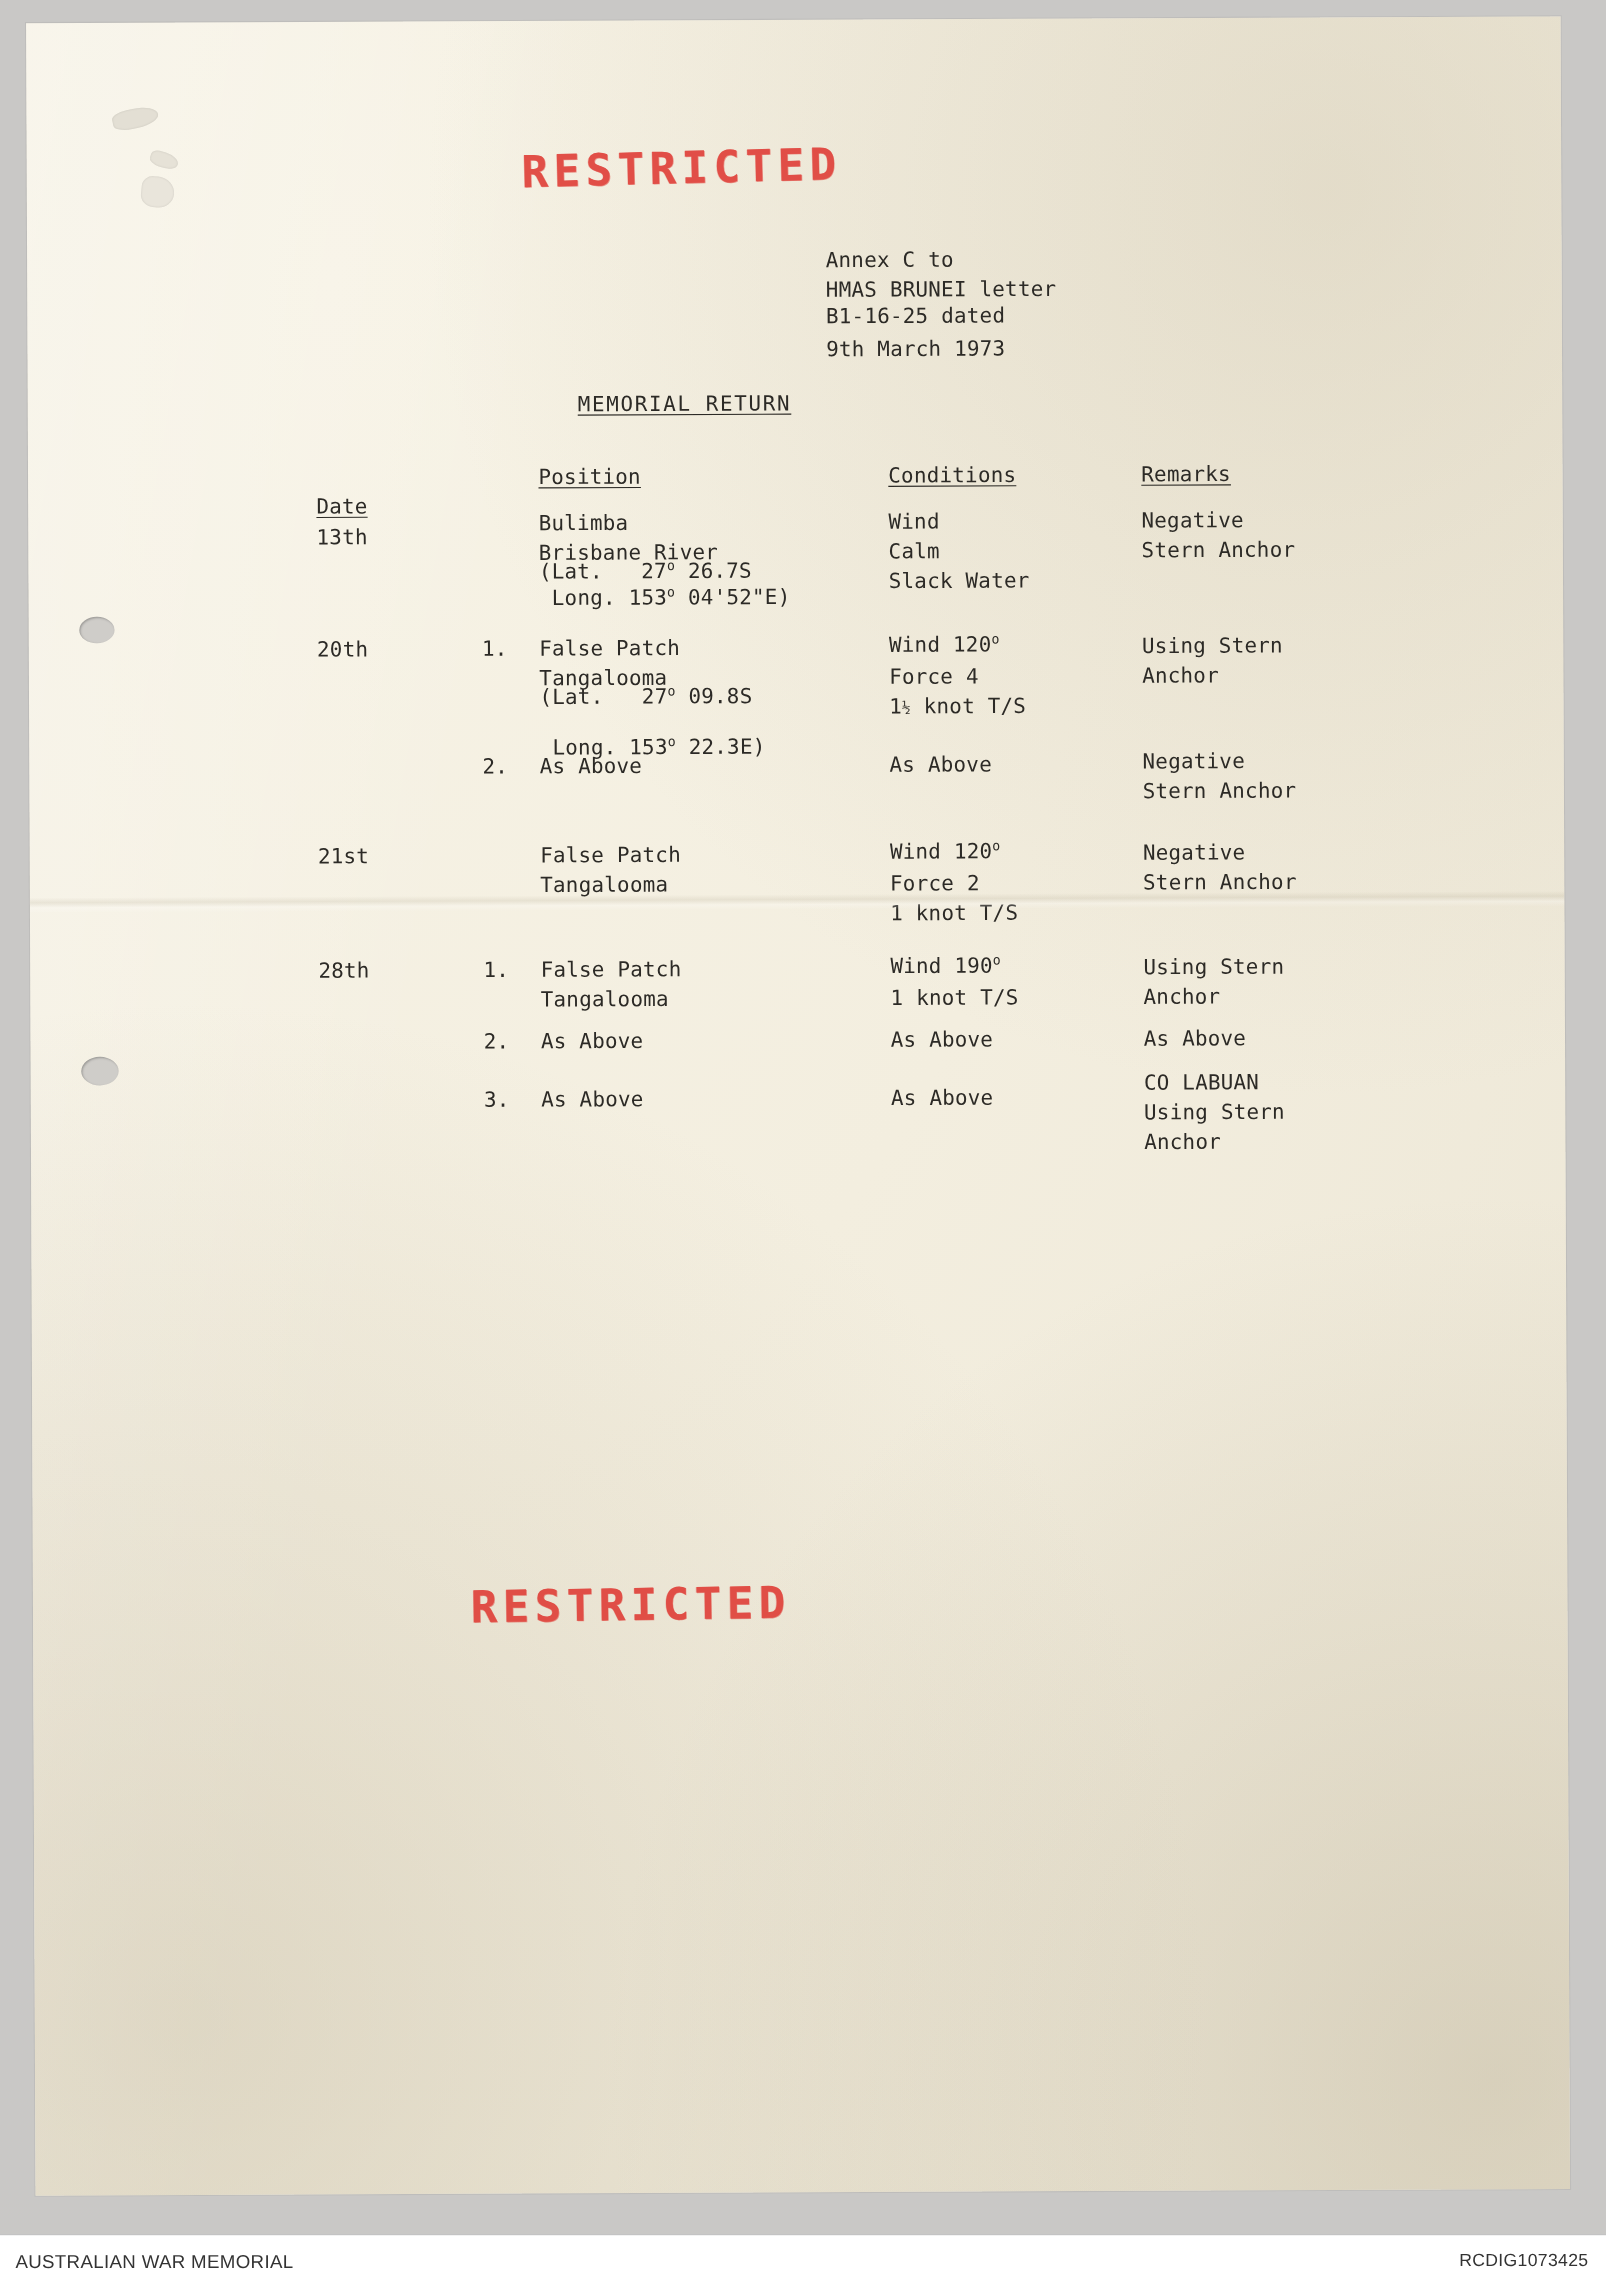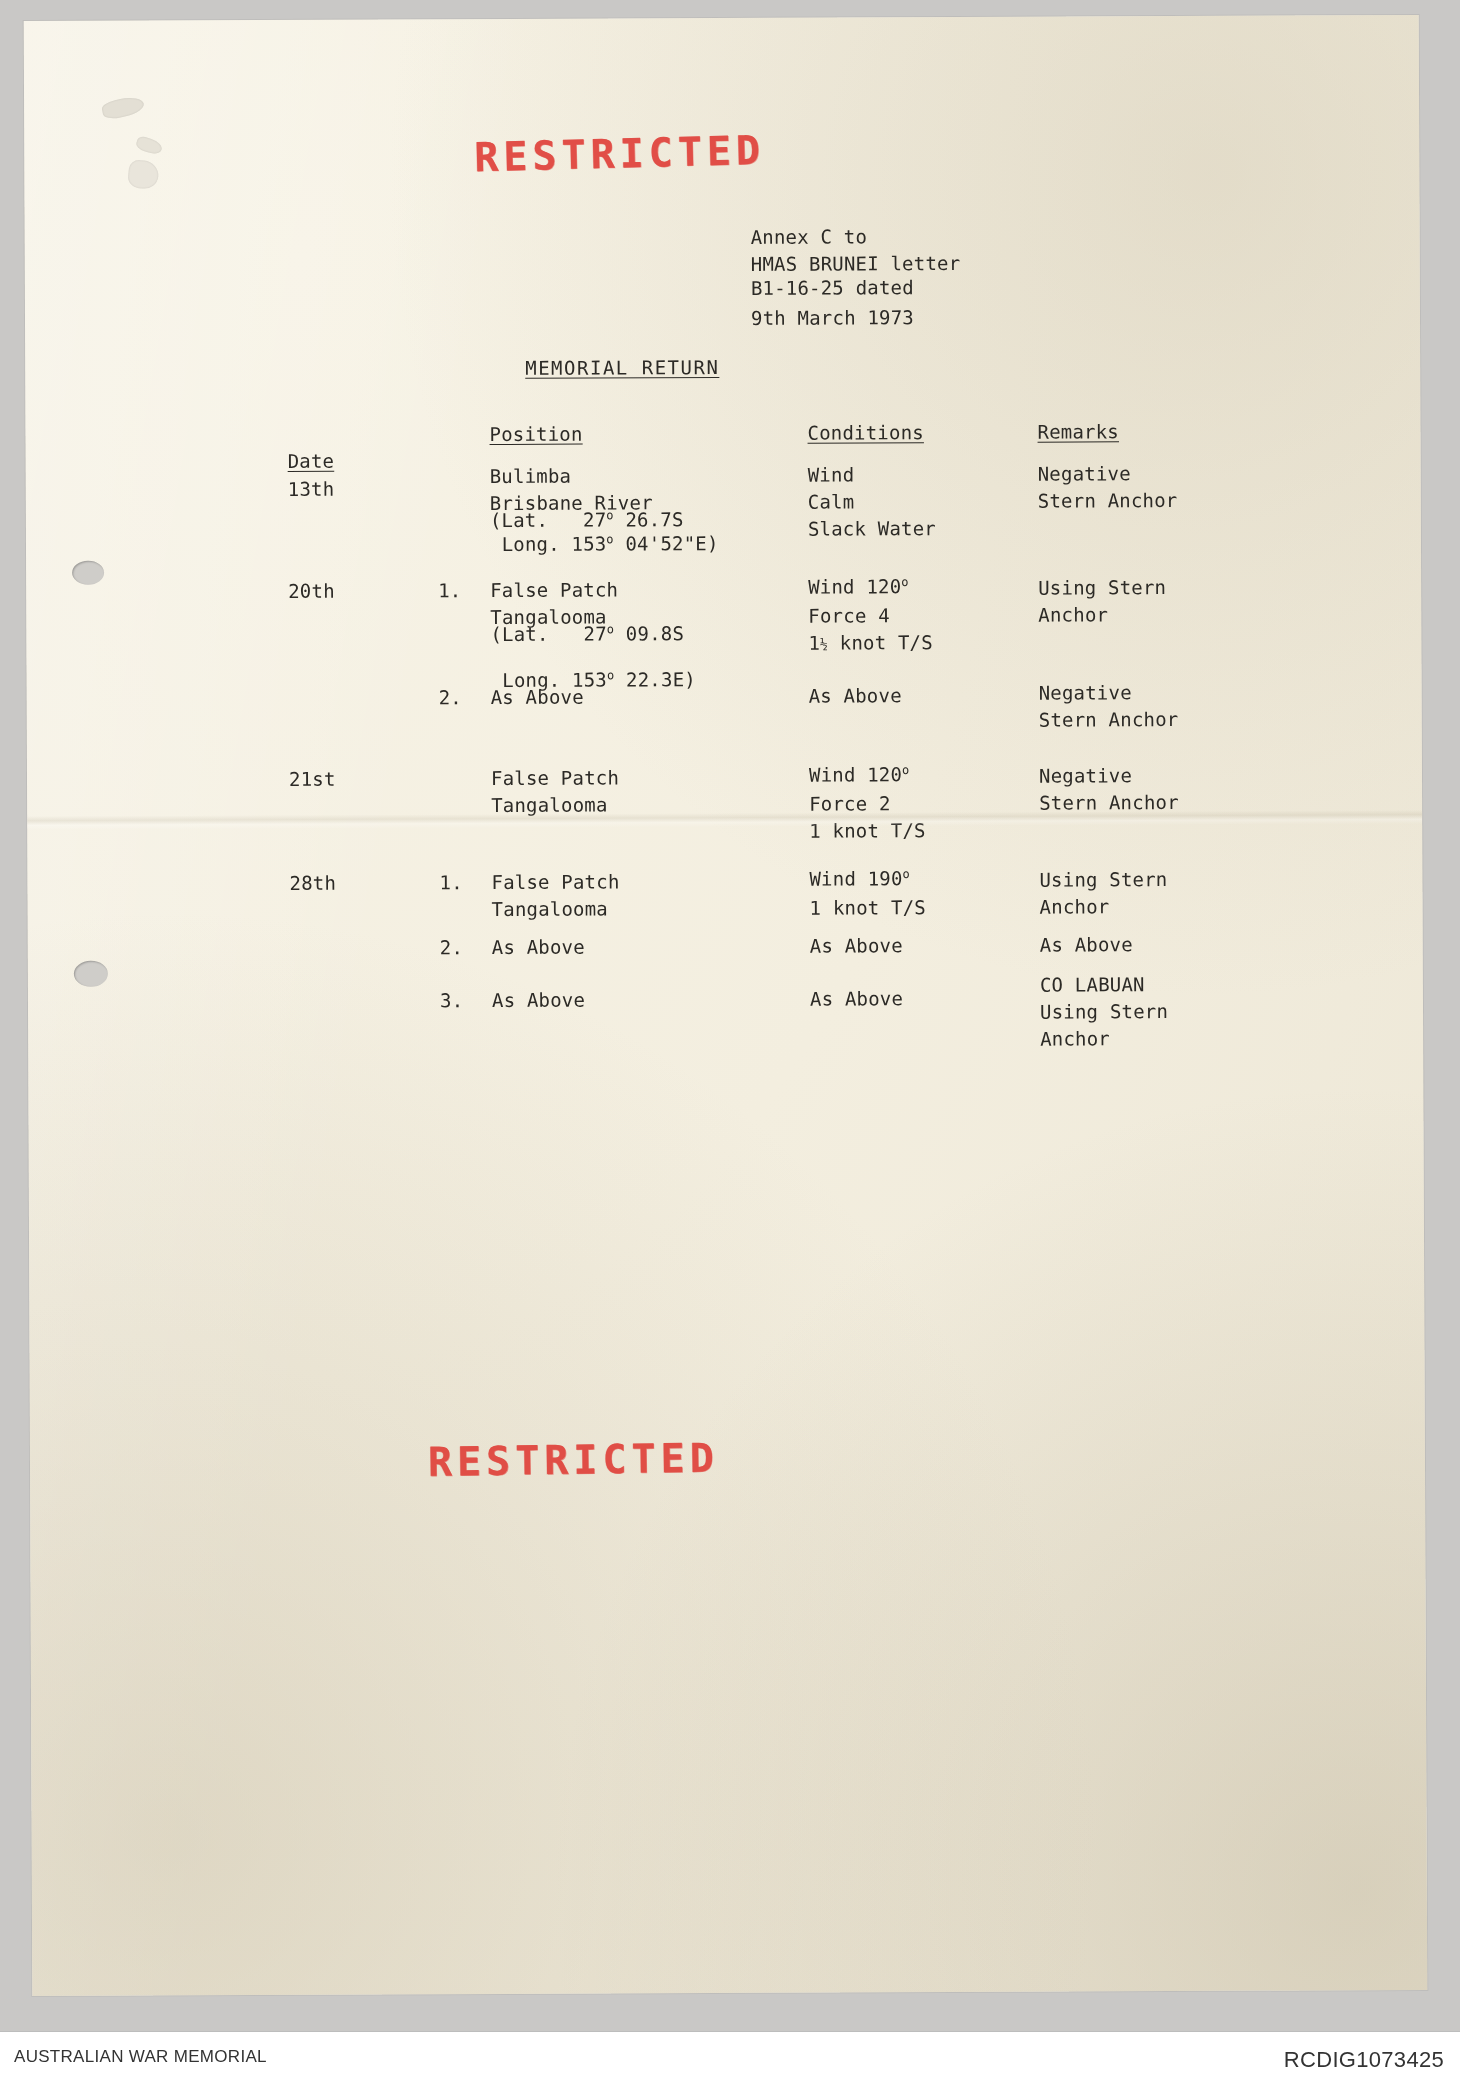--- a/index.html
+++ b/index.html
@@ -124,21 +124,21 @@
   #footer .f-left {
     position: absolute;
     left: 14px; top: 15px;
     font-size: 17px;
     color: #333;
     letter-spacing: 0.3px;
   }
   #footer .f-right {
     position: absolute;
     right: 16px; top: 15px;
-    font-size: 22px;
+    font-size: 16px;
     color: #333;
     letter-spacing: 0.3px;
   }
 </style>
 </head>
 <body>
 
 <div id="scan">
 
   <div id="paper">

